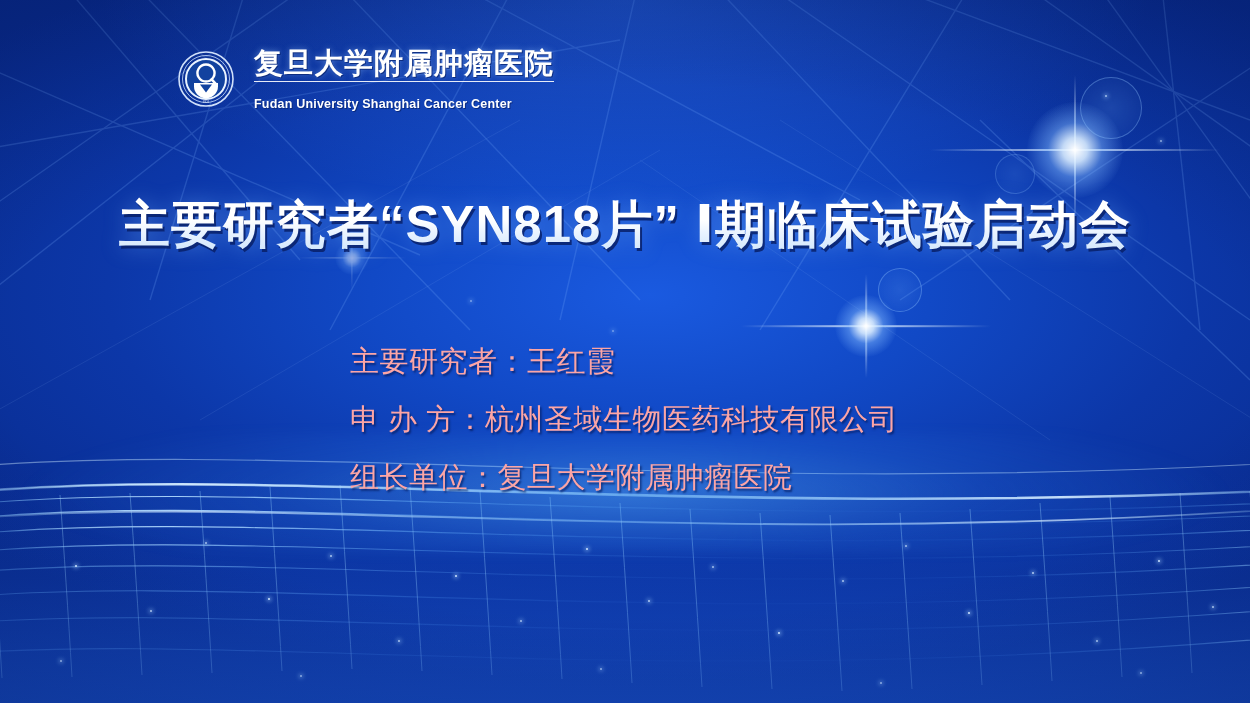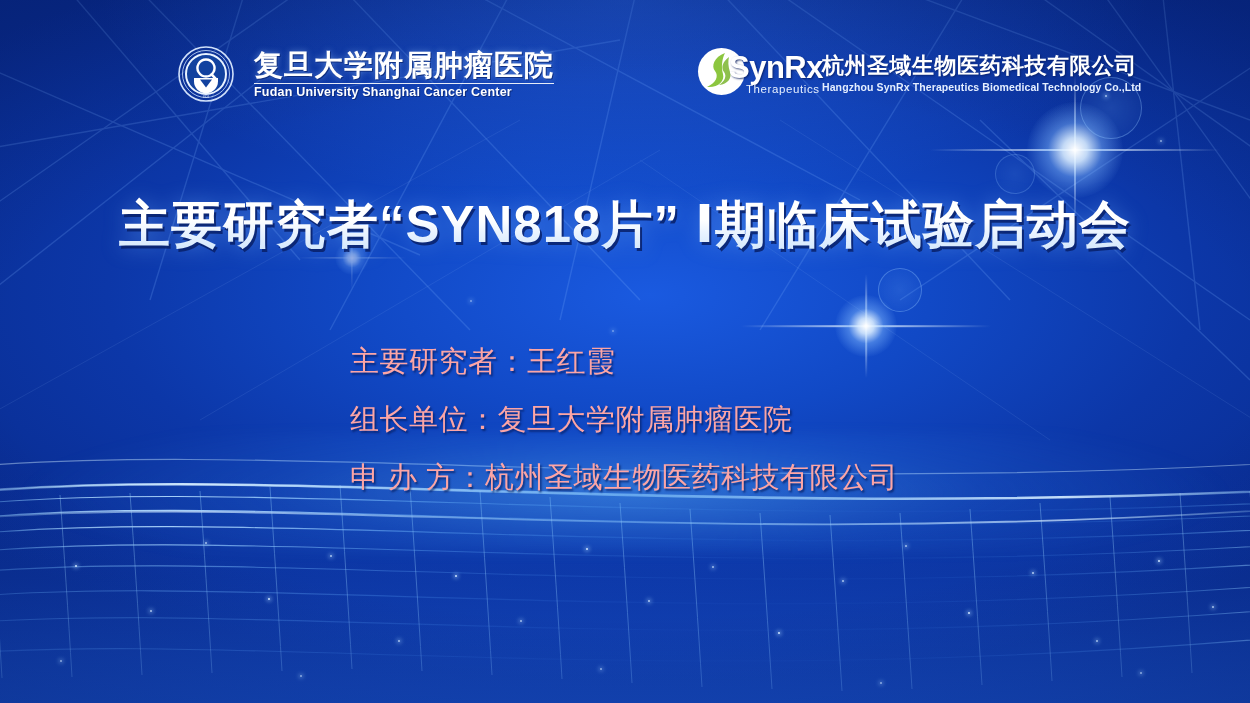--- a/index.html
+++ b/index.html
@@ -133,21 +133,21 @@
   .fudan-en {
     font-size: 12.5px;
     font-weight: bold;
     color: #ffffff;
     letter-spacing: 0.2px;
     line-height: 15px;
     margin-top: 1px;
     text-shadow: 1px 1px 0 rgba(10,40,120,0.9);
     white-space: nowrap;
     border-top: 1.5px solid rgba(255,255,255,0.9);
-    padding-top: 1px;
+    padding-top: 15px;
   }
 
   .synrx-logo {
     position: absolute;
     left: 698px;
     top: 0px;
     display: flex;
     align-items: flex-start;
   }
   .synrx-mark {
@@ -403,40 +403,23 @@
           <path d="M22 33.5 L28 41.5 L34 33.5 Z" fill="#12429f"></path>
           <text x="28" y="52" font-size="3.4" fill="#eaf3ff" text-anchor="middle" font-family="'Liberation Serif', serif">1931</text>
         </svg>
       </div>
       <div class="fudan-text">
         <div class="fudan-cn">复旦大学附属肿瘤医院</div>
         <div class="fudan-en">Fudan University Shanghai Cancer Center</div>
       </div>
     </div>
 
-    <div class="synrx-logo">
-      <div class="synrx-mark">
-        <div class="synrx-circle"></div>
-        <svg class="synrx-leaf" width="47" height="47" viewBox="0 0 47 47">
-          <path d="M27 5 C 16 9 13 18 17 23 C 21 28 18 35 9 39
-                   C 20 40 27 33 25 26 C 23 19 24 11 27 5 Z" fill="#8cc63f"></path>
-          <path d="M31 9 C 24 14 23 20 26 24 C 29 28 27 33 21 37
-                   C 30 36 34 30 32 24 C 30 18 30 13 31 9 Z" fill="#7ab52e" opacity="0.85"></path>
-        </svg>
-        <div class="synrx-word">SynRx</div>
-        <div class="synrx-sub">Therapeutics</div>
-      </div>
-      <div class="synrx-company">
-        <div class="synrx-cn">杭州圣域生物医药科技有限公司</div>
-        <div class="synrx-en">Hangzhou SynRx Therapeutics Biomedical Technology Co.,Ltd</div>
-      </div>
-    </div>
   </div>
 
   <div class="slide-title">主要研究者“SYN818片” Ⅰ期临床试验启动会</div>
 
   <div class="body-block">
     <div class="body-line">主要研究者：王红霞</div>
+    <div class="body-line">申 办 方：杭州圣域生物医药科技有限公司</div>
     <div class="body-line">组长单位：复旦大学附属肿瘤医院</div>
-    <div class="body-line">申 办 方：杭州圣域生物医药科技有限公司</div>
   </div>
 
 </div>
 
 </body></html>

